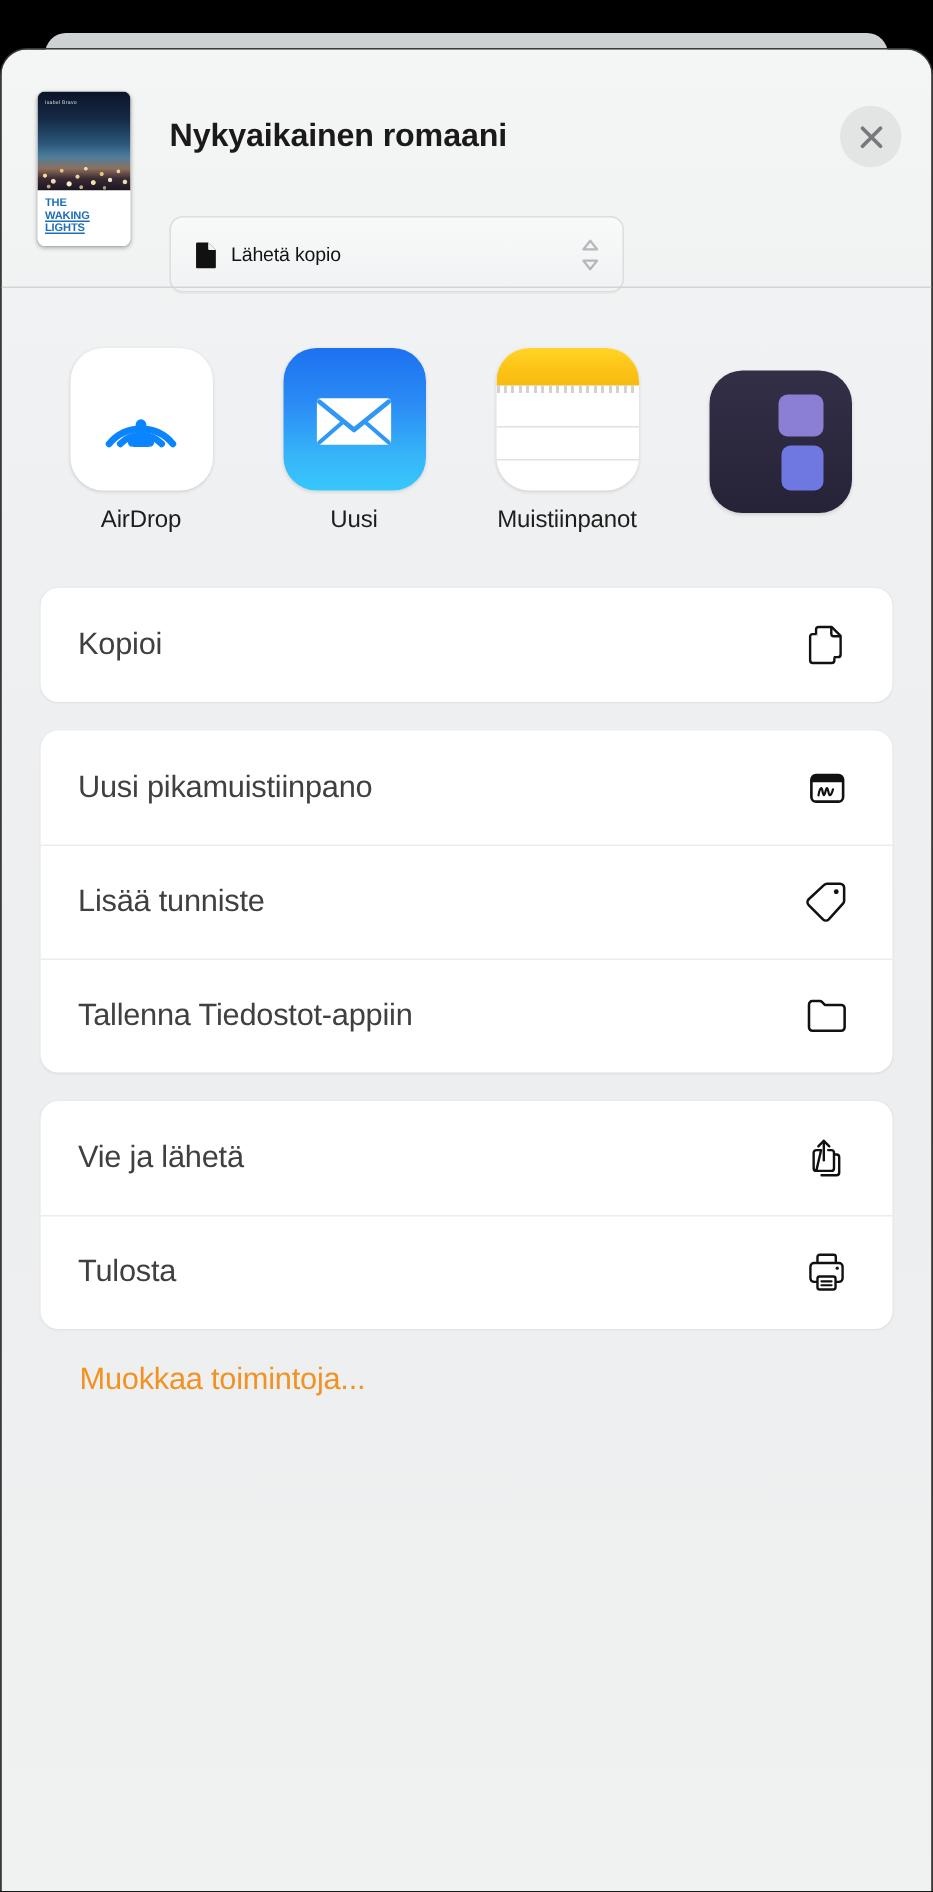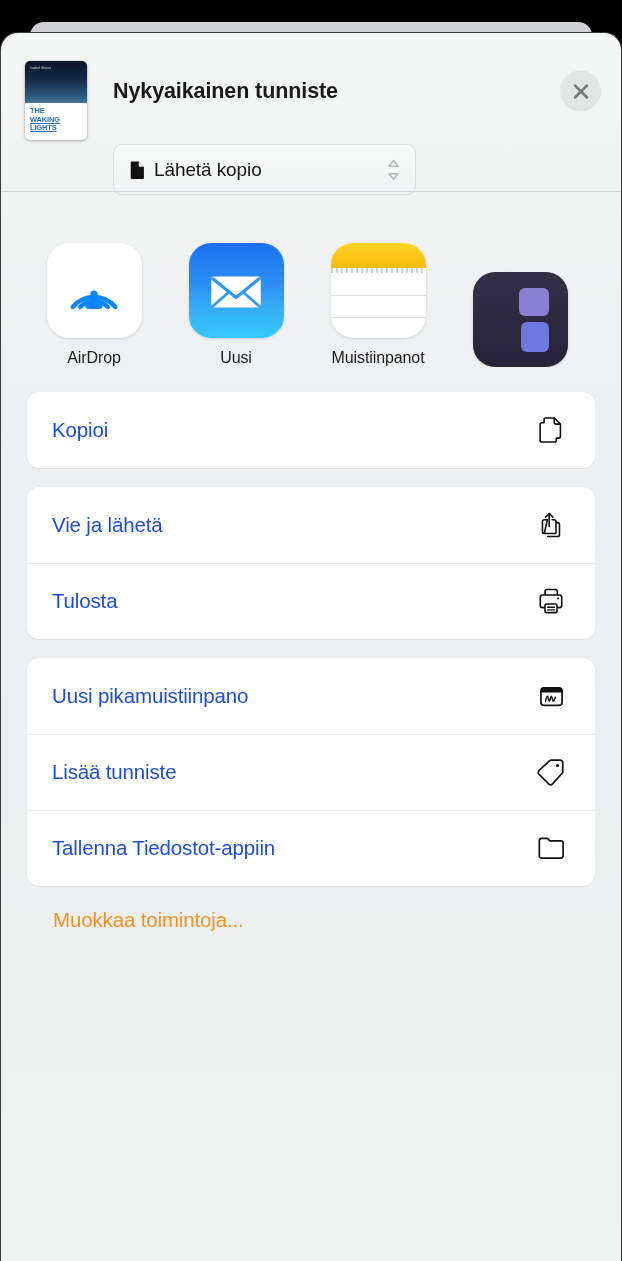--- a/index.html
+++ b/index.html
@@ -57,21 +57,21 @@
     position: absolute;
     left: 24px;
     top: 28px;
     width: 62px;
     height: 103px;
   }
 
   .book-cover {
     position: relative;
     width: 62px;
-    height: 79px;
+    height: 103px;
     border-radius: 5px;
     overflow: hidden;
     background: #fff;
     box-shadow: 0 1px 3px rgba(0,0,0,0.30), 0 0 0 0.5px rgba(0,0,0,0.08);
   }
 
   .cover-sky {
     position: absolute;
     left: 0; top: 0;
     width: 100%;
@@ -148,21 +148,21 @@
     border-radius: 9px;
     display: flex;
     align-items: center;
     padding: 0 14px 0 16px;
     box-shadow: 0 0.5px 0.5px rgba(0,0,0,0.04);
     cursor: default;
   }
   .popup-doc-icon { width: 15px; height: 18px; flex: 0 0 auto; margin-right: 9px; }
   .popup-label {
     flex: 1 1 auto;
-    font-size: 19px;
+    font-size: 13px;
     color: #131313;
     letter-spacing: -0.1px;
   }
   .popup-chevrons { width: 15px; height: 26px; flex: 0 0 auto; opacity: 0.45; }
 
   .close-btn {
     position: absolute;
     right: 20px;
     top: 58px;
     width: 41px;
@@ -184,21 +184,21 @@
     height: 1px;
     background: #d2d5d6;
   }
 
   
   .apps-row {
     position: relative;
     margin-top: 1px;
     height: 175px;
     display: flex;
-    align-items: flex-end;
+    align-items: center;
     padding: 29px 0 0 22px;
     overflow: hidden;
   }
 
   .app-tile {
     width: 142px;
     flex: 0 0 142px;
     display: flex;
     flex-direction: column;
     align-items: center;
@@ -268,21 +268,21 @@
     position: absolute;
     left: 0;
     top: 0;
     width: 100%;
     height: 1px;
     background: #ececec;
   }
   .row-label {
     flex: 1 1 auto;
     font-size: 20.5px;
-    color: #1d4ed8;
+    color: #404040;
     letter-spacing: -0.15px;
   }
   .row-icon { width: 34px; height: 34px; flex: 0 0 auto; display:flex; align-items:center; justify-content:center; }
 
   .edit-link {
     padding: 3px 0 0 26px;
     font-size: 20.5px;
     color: #f29221;
     letter-spacing: -0.15px;
     cursor: default;
@@ -308,21 +308,21 @@
           <div class="cover-band">
             <div class="cover-title-lines">
               <div>THE</div>
               <div class="l2">WAKING</div>
               <div class="l2">LIGHTS</div>
             </div>
           </div>
         </div>
       </div>
 
-      <div class="doc-title">Nykyaikainen tunniste</div>
+      <div class="doc-title">Nykyaikainen romaani</div>
 
       <div class="popup-btn">
         <span class="popup-doc-icon">
           <svg viewBox="0 0 15 18" width="15" height="18">
             <path d="M1.6 0.6h7.2l5.1 5.1v11.4a0.9 0.9 0 0 1-0.9 0.9H1.6a0.9 0.9 0 0 1-0.9-0.9V1.5A0.9 0.9 0 0 1 1.6 0.6z" fill="#111"></path>
             <path d="M8.8 0.6l5.1 5.1H9.5a0.7 0.7 0 0 1-0.7-0.7z" fill="#fff" opacity="0.95"></path>
           </svg>
         </span>
         <span class="popup-label">Lähetä kopio</span>
         <span class="popup-chevrons">
@@ -405,20 +405,51 @@
               <path d="M20.4 4.4v4.7a1.7 1.7 0 0 0 1.7 1.7h4.8" fill="none" stroke="#111" stroke-width="1.7" stroke-linejoin="round"></path>
               <path d="M9.6 9.3H7.3a1.9 1.9 0 0 0-1.9 1.9v16.6a1.9 1.9 0 0 0 1.9 1.9h13.4a1.9 1.9 0 0 0 1.9-1.9v-2.2" fill="#fff" stroke="#111" stroke-width="1.7" stroke-linejoin="round"></path>
             </svg>
           </span>
         </div>
       </div>
 
       
       <div class="group">
         <div class="row">
+          <span class="row-label">Uusi pikamuistiinpano</span>
+          <span class="row-icon">
+            <svg viewBox="0 0 34 34" width="31" height="31">
+              <rect x="5.4" y="7.4" width="23.2" height="19.4" rx="3.4" fill="#fff" stroke="#111" stroke-width="1.9"></rect>
+              <path d="M5.4 12.6V10.8a3.4 3.4 0 0 1 3.4-3.4h16.4a3.4 3.4 0 0 1 3.4 3.4v1.8z" fill="#111"></path>
+              <path d="M10.6 22.2 c0.5-3.4 1.4-5.4 2.1-5.4 0.8 0 0.9 5.3 1.9 5.3 1 0 1.2-5.3 2.2-5.3 1 0 1 5.3 2.1 5.3 0.9 0 1.6-1.9 2.3-4.3" fill="none" stroke="#111" stroke-width="1.6" stroke-linecap="round" stroke-linejoin="round"></path>
+            </svg>
+          </span>
+        </div>
+        <div class="row">
+          <span class="row-label">Lisää tunniste</span>
+          <span class="row-icon">
+            <svg viewBox="0 0 34 34" width="32" height="32">
+              <path d="M17.4 4.4h9.2a2.9 2.9 0 0 1 2.9 2.9v9.2a2.9 2.9 0 0 1-0.85 2.05L18.6 29.6a2.9 2.9 0 0 1-4.1 0L4.4 19.5a2.9 2.9 0 0 1 0-4.1L15.35 5.25A2.9 2.9 0 0 1 17.4 4.4z" fill="#fff" stroke="#111" stroke-width="1.8" stroke-linejoin="round"></path>
+              <circle cx="23.9" cy="10.1" r="1.7" fill="#111"></circle>
+            </svg>
+          </span>
+        </div>
+        <div class="row">
+          <span class="row-label">Tallenna Tiedostot-appiin</span>
+          <span class="row-icon">
+            <svg viewBox="0 0 34 34" width="32" height="32">
+              <path d="M4.6 11.4V9.2a2.4 2.4 0 0 1 2.4-2.4h5.3a2 2 0 0 1 1.45 0.6l2.1 2.1h11.6a2.4 2.4 0 0 1 2.4 2.4v13.5a2.4 2.4 0 0 1-2.4 2.4H7a2.4 2.4 0 0 1-2.4-2.4z" fill="#fff" stroke="#111" stroke-width="1.8" stroke-linejoin="round"></path>
+            </svg>
+          </span>
+        </div>
+      </div>
+
+      
+      <div class="group">
+        <div class="row">
           <span class="row-label">Vie ja lähetä</span>
           <span class="row-icon">
             <svg viewBox="0 0 34 34" width="32" height="32">
               <path d="M13.5 29.2h10.6a1.9 1.9 0 0 0 1.9-1.9V16.4a1.9 1.9 0 0 0-1.9-1.9h-2.4" fill="none" stroke="#111" stroke-width="1.7" stroke-linecap="round" stroke-linejoin="round"></path>
               <path d="M9.8 26.1h10.6a1.9 1.9 0 0 0 1.9-1.9V13.3a1.9 1.9 0 0 0-1.9-1.9h-2.2 M13.2 11.4H9.8a1.9 1.9 0 0 0-1.9 1.9v10.9a1.9 1.9 0 0 0 1.9 1.9z" fill="#fff" stroke="#111" stroke-width="1.7" stroke-linecap="round" stroke-linejoin="round"></path>
               <path d="M15.1 18.6V4.9" fill="none" stroke="#111" stroke-width="1.7" stroke-linecap="round"></path>
               <path d="M11.2 8.7 L15.1 4.8 L19 8.7" fill="none" stroke="#111" stroke-width="1.7" stroke-linecap="round" stroke-linejoin="round"></path>
             </svg>
           </span>
         </div>
@@ -429,49 +460,18 @@
               <path d="M10.6 10.6V6.4a1.6 1.6 0 0 1 1.6-1.6h9.8a1.6 1.6 0 0 1 1.6 1.6v4.2" fill="none" stroke="#111" stroke-width="1.7" stroke-linejoin="round"></path>
               <rect x="5.6" y="10.6" width="22.8" height="13.4" rx="2.6" fill="#fff" stroke="#111" stroke-width="1.7"></rect>
               <rect x="10.6" y="20.2" width="12.8" height="9.2" rx="1.6" fill="#fff" stroke="#111" stroke-width="1.7"></rect>
               <path d="M13.4 23.6h7.2 M13.4 26.4h7.2" stroke="#111" stroke-width="1.5" stroke-linecap="round"></path>
               <circle cx="24.6" cy="14.3" r="1.15" fill="#111"></circle>
             </svg>
           </span>
         </div>
       </div>
 
-      
-      <div class="group">
-        <div class="row">
-          <span class="row-label">Uusi pikamuistiinpano</span>
-          <span class="row-icon">
-            <svg viewBox="0 0 34 34" width="31" height="31">
-              <rect x="5.4" y="7.4" width="23.2" height="19.4" rx="3.4" fill="#fff" stroke="#111" stroke-width="1.9"></rect>
-              <path d="M5.4 12.6V10.8a3.4 3.4 0 0 1 3.4-3.4h16.4a3.4 3.4 0 0 1 3.4 3.4v1.8z" fill="#111"></path>
-              <path d="M10.6 22.2 c0.5-3.4 1.4-5.4 2.1-5.4 0.8 0 0.9 5.3 1.9 5.3 1 0 1.2-5.3 2.2-5.3 1 0 1 5.3 2.1 5.3 0.9 0 1.6-1.9 2.3-4.3" fill="none" stroke="#111" stroke-width="1.6" stroke-linecap="round" stroke-linejoin="round"></path>
-            </svg>
-          </span>
-        </div>
-        <div class="row">
-          <span class="row-label">Lisää tunniste</span>
-          <span class="row-icon">
-            <svg viewBox="0 0 34 34" width="32" height="32">
-              <path d="M17.4 4.4h9.2a2.9 2.9 0 0 1 2.9 2.9v9.2a2.9 2.9 0 0 1-0.85 2.05L18.6 29.6a2.9 2.9 0 0 1-4.1 0L4.4 19.5a2.9 2.9 0 0 1 0-4.1L15.35 5.25A2.9 2.9 0 0 1 17.4 4.4z" fill="#fff" stroke="#111" stroke-width="1.8" stroke-linejoin="round"></path>
-              <circle cx="23.9" cy="10.1" r="1.7" fill="#111"></circle>
-            </svg>
-          </span>
-        </div>
-        <div class="row">
-          <span class="row-label">Tallenna Tiedostot-appiin</span>
-          <span class="row-icon">
-            <svg viewBox="0 0 34 34" width="32" height="32">
-              <path d="M4.6 11.4V9.2a2.4 2.4 0 0 1 2.4-2.4h5.3a2 2 0 0 1 1.45 0.6l2.1 2.1h11.6a2.4 2.4 0 0 1 2.4 2.4v13.5a2.4 2.4 0 0 1-2.4 2.4H7a2.4 2.4 0 0 1-2.4-2.4z" fill="#fff" stroke="#111" stroke-width="1.8" stroke-linejoin="round"></path>
-            </svg>
-          </span>
-        </div>
-      </div>
-
       <span class="edit-link">Muokkaa toimintoja...</span>
 
     </div>
 
   </div>
 </div>
 
 </body></html>

